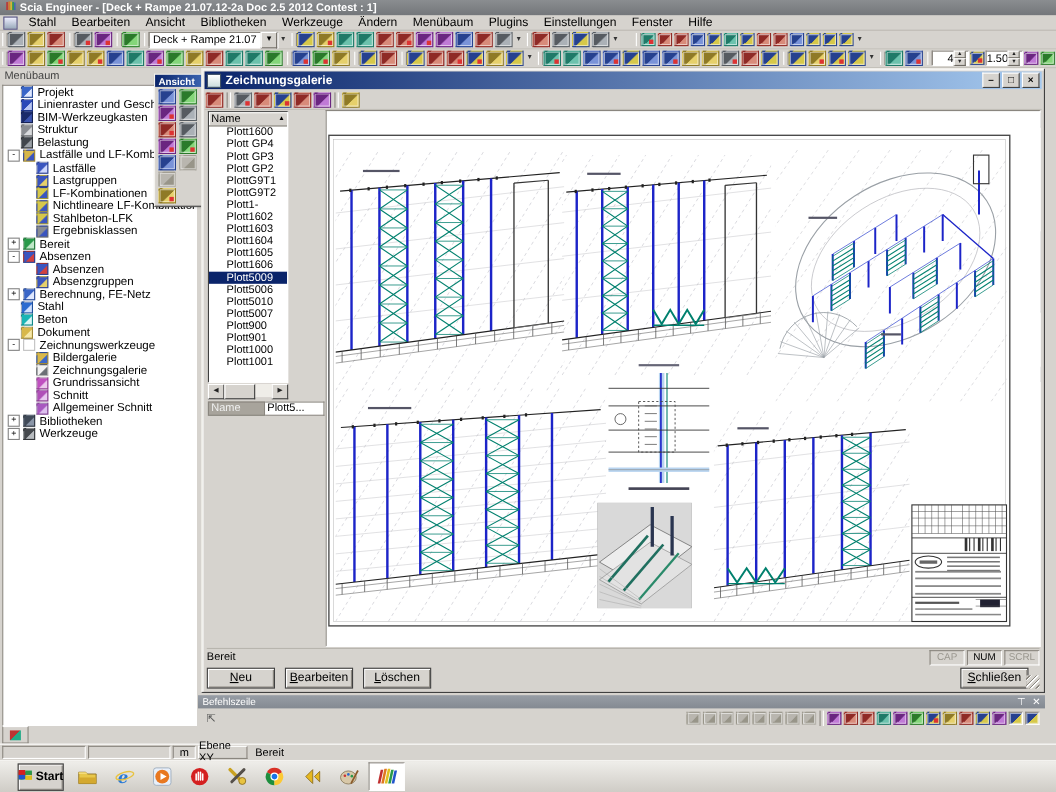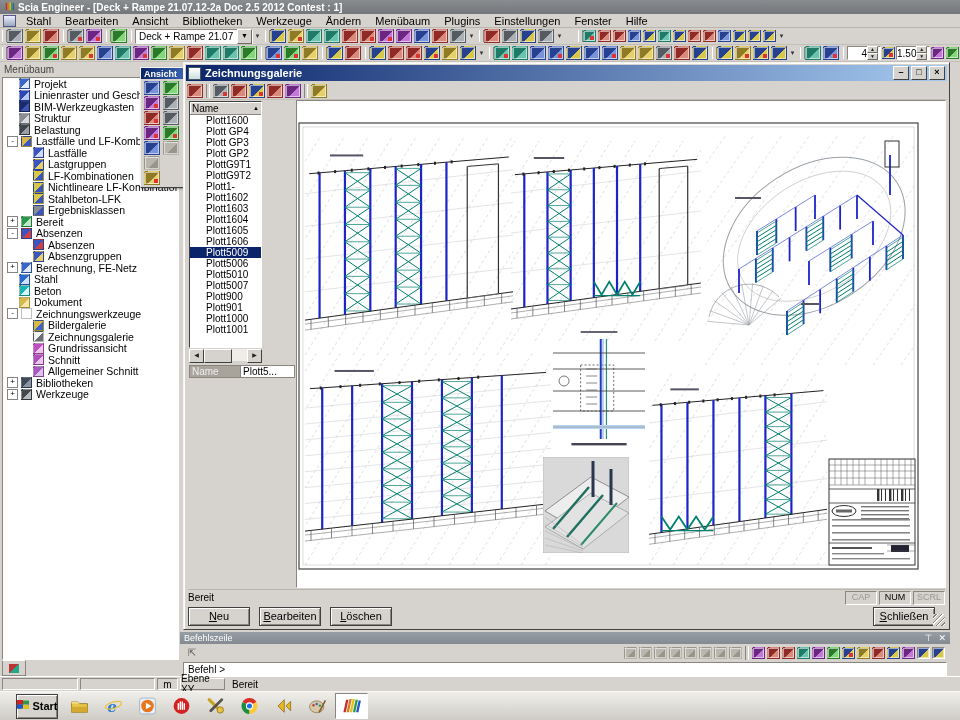--- a/index.html
+++ b/index.html
@@ -1249,23 +1249,20 @@
         <span style="position: absolute; right: 1px; bottom: 1px; width: 4px; height: 4px; background: rgb(221, 51, 51);"></span>
       </span>
       <span class="tbi small" style="background: linear-gradient(135deg, rgb(143, 122, 38) 0px, rgb(143, 122, 38) 55%, rgb(230, 208, 107) 55%); box-shadow: rgba(255, 255, 255, 0.55) 0px 0px 0px 1px inset;"></span>
       <span class="tbi small" style="background: linear-gradient(135deg, rgb(143, 42, 38) 0px, rgb(143, 42, 38) 55%, rgb(216, 139, 122) 55%); box-shadow: rgba(255, 255, 255, 0.55) 0px 0px 0px 1px inset;"></span>
       <span class="tbi small" style="background: linear-gradient(135deg, rgb(38, 65, 143) 0px, rgb(38, 65, 143) 55%, rgb(214, 200, 74) 55%); box-shadow: rgba(255, 255, 255, 0.55) 0px 0px 0px 1px inset;"></span>
       <span class="tbi small" style="background: linear-gradient(135deg, rgb(106, 38, 128) 0px, rgb(106, 38, 128) 55%, rgb(192, 122, 214) 55%); box-shadow: rgba(255, 255, 255, 0.55) 0px 0px 0px 1px inset;"></span>
       <span class="tbi small active" style="background: linear-gradient(135deg, rgb(38, 65, 143) 0px, rgb(38, 65, 143) 55%, rgb(214, 200, 74) 55%); box-shadow: rgba(255, 255, 255, 0.55) 0px 0px 0px 1px inset;"></span>
       <span class="tbi small active" style="background: linear-gradient(135deg, rgb(38, 65, 143) 0px, rgb(38, 65, 143) 55%, rgb(214, 200, 74) 55%); box-shadow: rgba(255, 255, 255, 0.55) 0px 0px 0px 1px inset;"></span>
       <span style="width: 4px;"></span>
     </div>
-  <div class="cmd-input">
-    <span>Befehl &gt;</span>
-  </div>
 </div>
 
 <div class="abs statusbar">
   <span class="scell" style="width:76px;"></span>
   <span class="scell" style="width:75px;"></span>
   <span class="scell" style="width:21px;">m</span>
   <span class="scell" style="width:45px;border-color:#fff #8a867f #8a867f #fff;">Ebene XY</span>
   <span style="margin-left:7px;">Bereit</span>
 </div>
 

